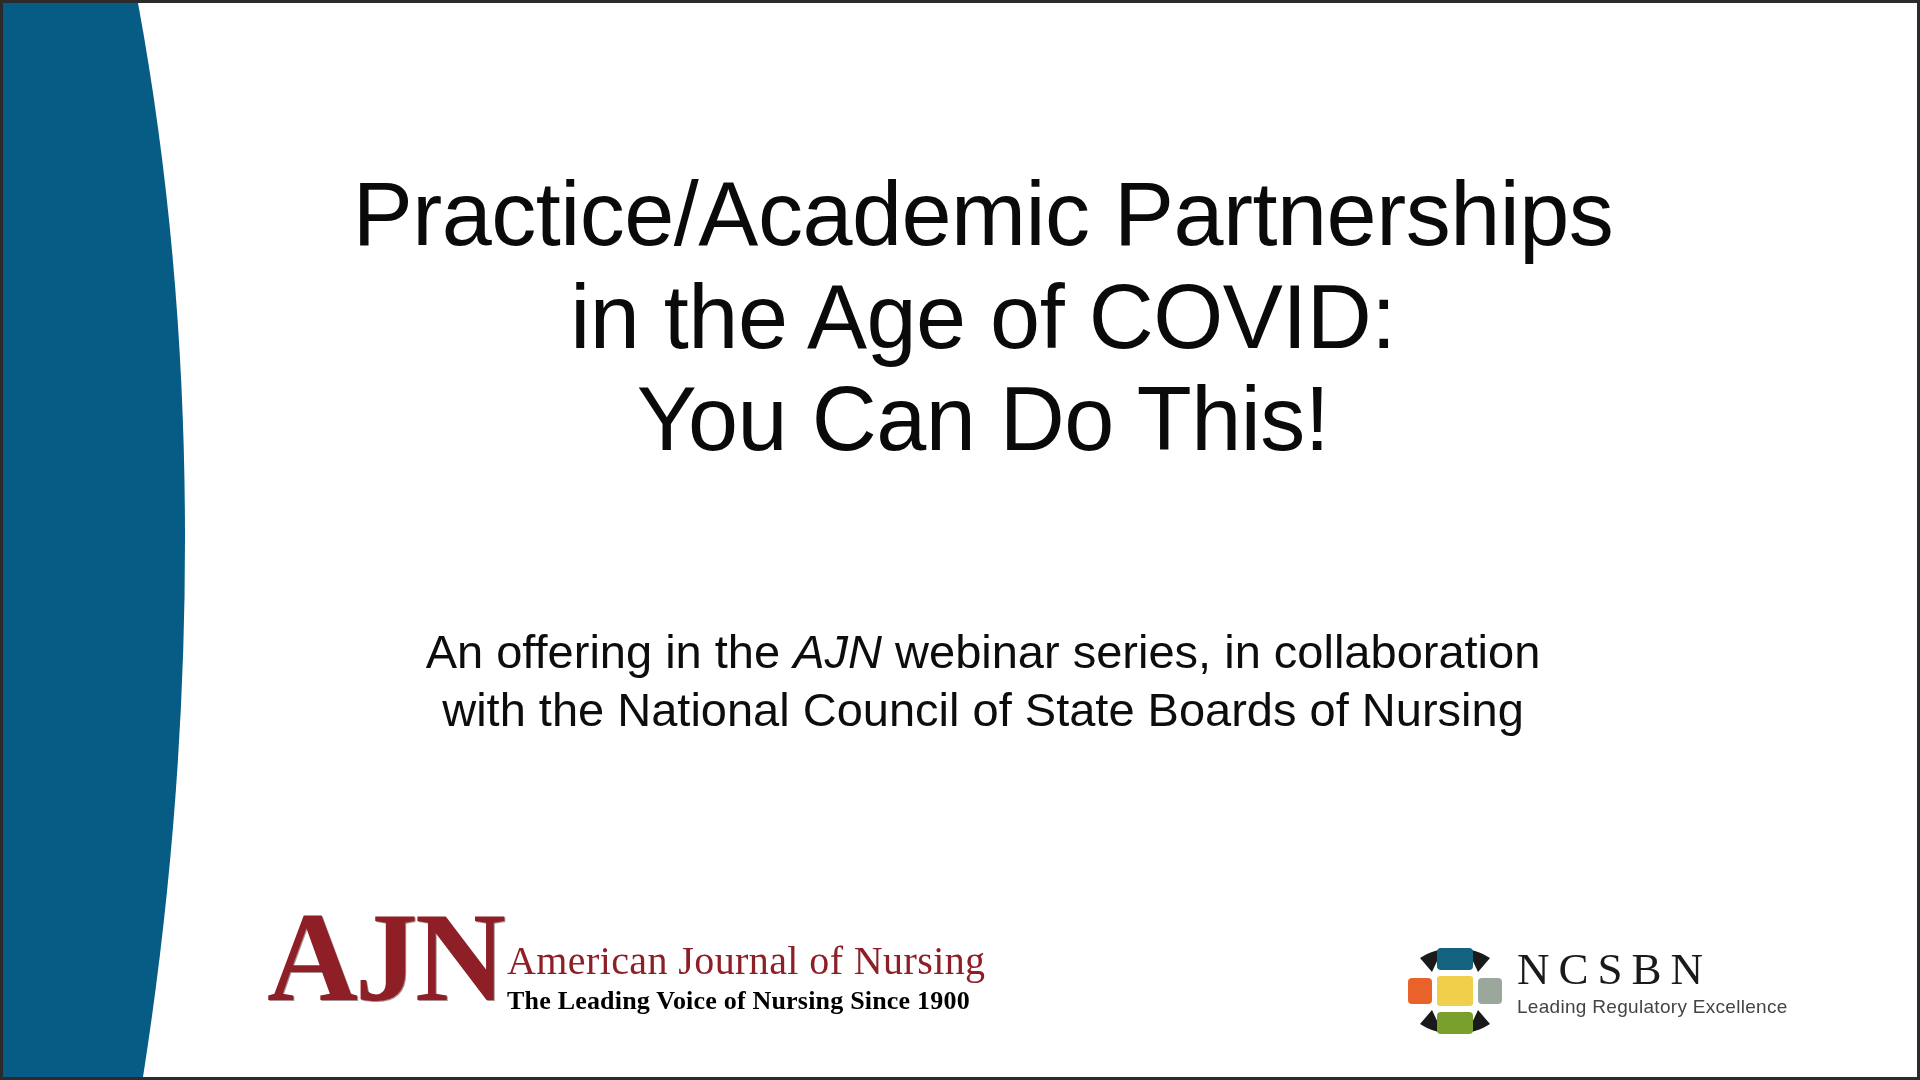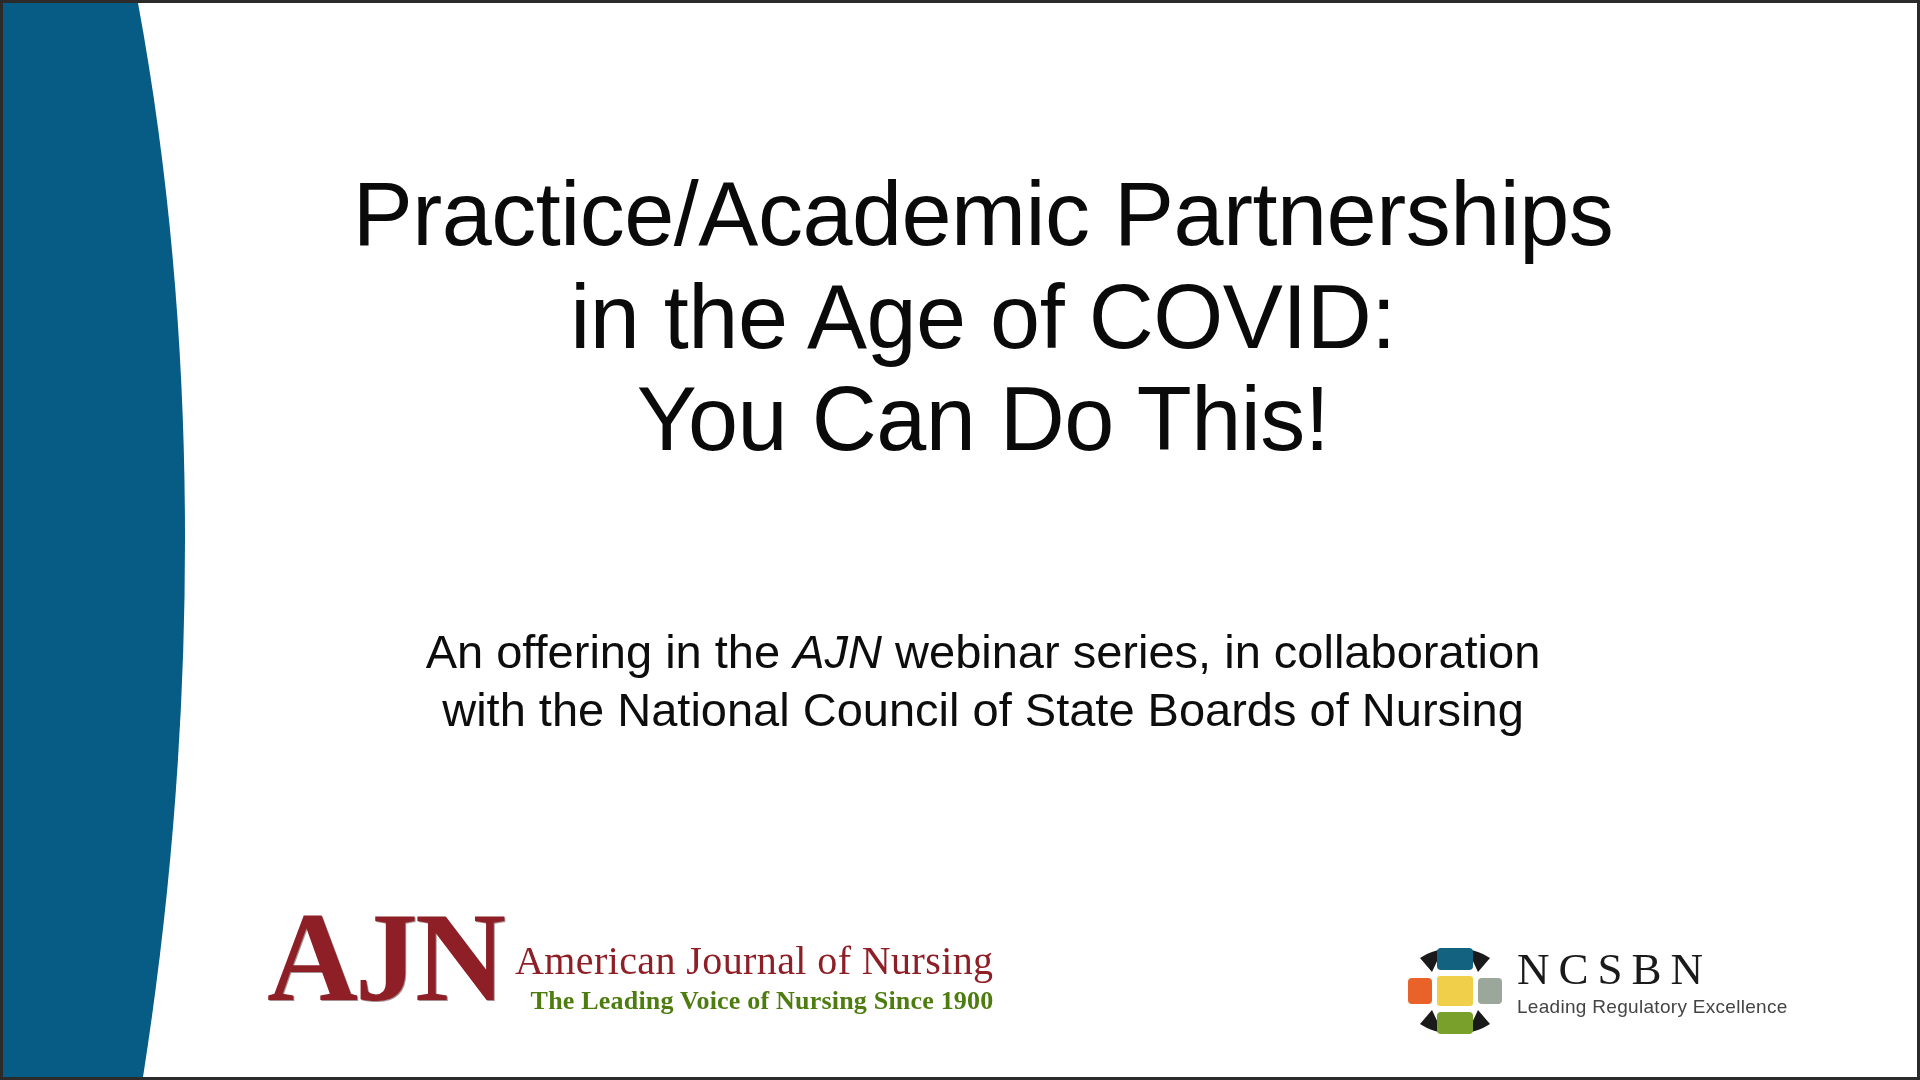--- a/index.html
+++ b/index.html
@@ -87,38 +87,37 @@
   #ajn-mark {
     font-family: "Liberation Serif", serif;
     font-size: 126px;
     font-weight: 700;
     color: #8e1f27;
     line-height: 0.98;
     letter-spacing: -3px;
     text-shadow: 1px 1px 0 rgba(60,10,14,0.45);
   }
   #ajn-words {
-    margin-left: 12px;
+    margin-left: 4px;
     padding-top: 44px;
-    text-align: right;
   }
   #ajn-title-words {
     font-family: "Liberation Serif", serif;
     font-size: 40px;
     font-weight: 400;
     color: #8e1f27;
     line-height: 1.05;
     letter-spacing: 0.4px;
     white-space: nowrap;
   }
   #ajn-tagline {
     font-family: "Liberation Serif", serif;
     font-size: 26px;
     font-weight: 700;
-    color: #4d7c0f;
+    color: #000000;
     line-height: 1.2;
     letter-spacing: 0.2px;
     margin-top: 3px;
     white-space: nowrap;
   }
 
   
   #ncsbn-logo {
     position: absolute;
     left: 1396px;

